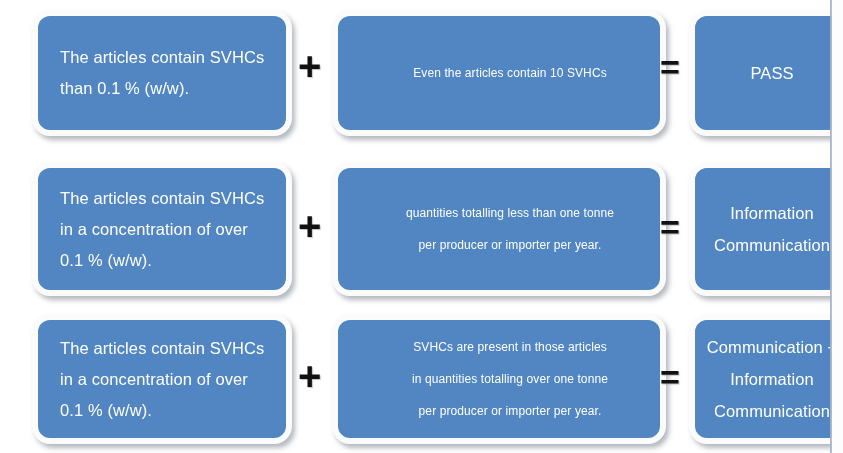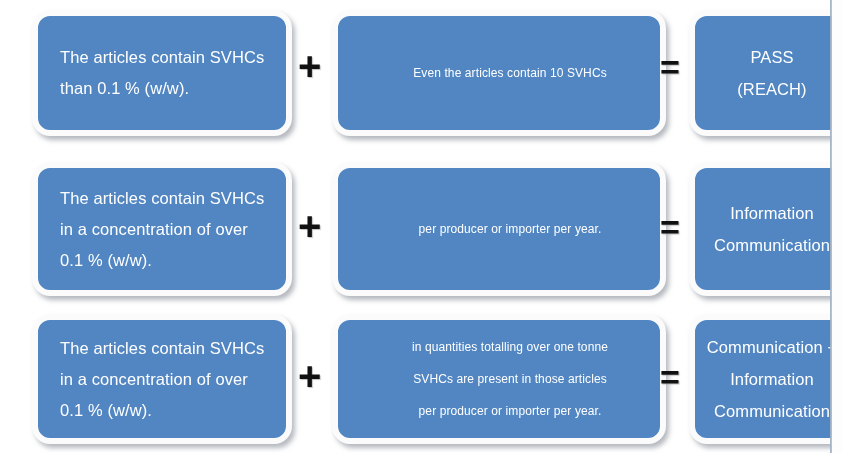--- a/index.html
+++ b/index.html
@@ -135,35 +135,35 @@
     <span class="op op-plus">+</span>
 
     <div class="box col-b">
       <span class="line">Even the articles contain 10 SVHCs</span>
     </div>
 
     <span class="op op-eq">=</span>
 
     <div class="box col-c">
       <span class="line">PASS</span>
-      <span class="line">(REACH)</span>
     </div>
   </div>
 
   <div class="row row-2 r2">
 
     <div class="box col-a">
       <span class="line">The articles contain SVHCs</span>
       <span class="line">in a concentration of over</span>
       <span class="line">0.1 % (w/w).</span>
     </div>
 
     <span class="op op-plus">+</span>
 
     <div class="box col-b">
+      <span class="line">quantities totalling less than one tonne</span>
       <span class="line">per producer or importer per year.</span>
     </div>
 
     <span class="op op-eq">=</span>
 
     <div class="box col-c">
       <span class="line">Information</span>
       <span class="line">Communication</span>
     </div>
   </div>
@@ -172,22 +172,22 @@
 
     <div class="box col-a">
       <span class="line">The articles contain SVHCs</span>
       <span class="line">in a concentration of over</span>
       <span class="line">0.1 % (w/w).</span>
     </div>
 
     <span class="op op-plus">+</span>
 
     <div class="box col-b">
+      <span class="line">SVHCs are present in those articles</span>
       <span class="line">in quantities totalling over one tonne</span>
-      <span class="line">SVHCs are present in those articles</span>
       <span class="line">per producer or importer per year.</span>
     </div>
 
     <span class="op op-eq">=</span>
 
     <div class="box col-c">
       <span class="line">Communication +</span>
       <span class="line">Information</span>
       <span class="line">Communication</span>
     </div>

